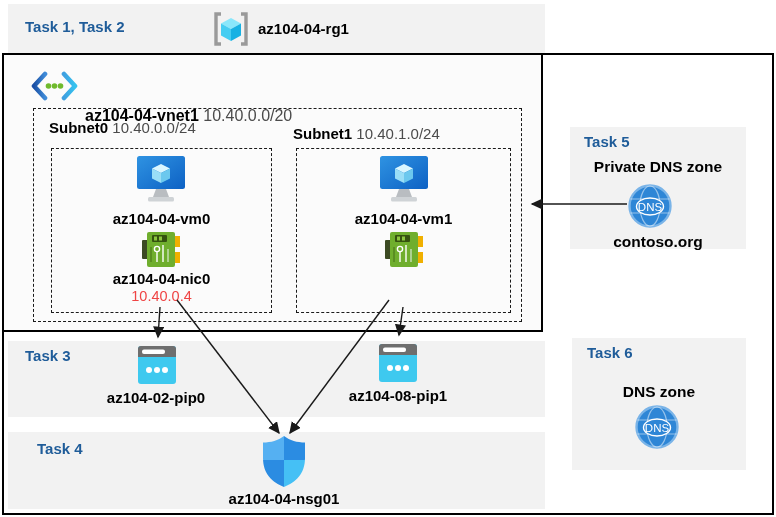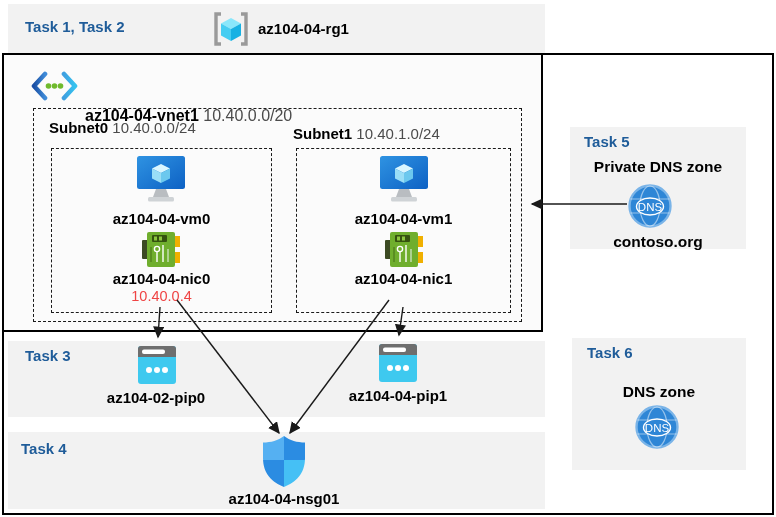--- a/index.html
+++ b/index.html
@@ -128,21 +128,20 @@
     <rect x="5" y="1" width="28" height="35" rx="2" fill="#6fae2d"></rect>
     <rect x="10" y="4" width="15" height="7" rx="1" fill="#35520f"></rect>
     <rect x="12" y="5.5" width="3" height="4" fill="#8cc63f"></rect>
     <rect x="17" y="5.5" width="3" height="4" fill="#8cc63f"></rect>
     <circle cx="15" cy="18" r="2.6" fill="none" stroke="#fff" stroke-width="1.4"></circle>
     <line x1="15" y1="21" x2="15" y2="31" stroke="#fff" stroke-width="1.4"></line>
     <line x1="21" y1="14" x2="21" y2="31" stroke="#fff" stroke-width="1.4"></line>
     <line x1="26" y1="18" x2="26" y2="31" stroke="#d9ead0" stroke-width="1.2"></line>
     <line x1="9" y1="16" x2="9" y2="31" stroke="#55861f" stroke-width="1.6"></line>
   </svg>
-  <div class="abs bold-label center" style="left:296px;top:270px;width:215px;">az104-04-nic1</div>
 
   <div class="abs band" style="left:8px;top:341px;width:537px;height:76px;"></div>
   <span class="abs task-label" style="left:25px;top:347px;">Task 3</span>
 
   <svg class="abs" style="left:138px;top:346px;" width="38" height="42" viewBox="0 0 38 42">
     <rect x="0" y="0" width="38" height="38" rx="3" fill="#3ec9ef"></rect>
     <path d="M0 3 a3 3 0 0 1 3 -3 h32 a3 3 0 0 1 3 3 v8 h-38 z" fill="#6e6e6e"></path>
     <rect x="4" y="3.5" width="23" height="4.5" rx="2" fill="#fff"></rect>
     <circle cx="11" cy="24" r="3" fill="#fff"></circle>
     <circle cx="19" cy="24" r="3" fill="#fff"></circle>
@@ -151,24 +150,24 @@
   <div class="abs bold-label center" style="left:80px;top:389px;width:152px;">az104-02-pip0</div>
 
   <svg class="abs" style="left:379px;top:344px;" width="38" height="42" viewBox="0 0 38 42">
     <rect x="0" y="0" width="38" height="38" rx="3" fill="#3ec9ef"></rect>
     <path d="M0 3 a3 3 0 0 1 3 -3 h32 a3 3 0 0 1 3 3 v8 h-38 z" fill="#6e6e6e"></path>
     <rect x="4" y="3.5" width="23" height="4.5" rx="2" fill="#fff"></rect>
     <circle cx="11" cy="24" r="3" fill="#fff"></circle>
     <circle cx="19" cy="24" r="3" fill="#fff"></circle>
     <circle cx="27" cy="24" r="3" fill="#fff"></circle>
   </svg>
-  <div class="abs bold-label center" style="left:322px;top:387px;width:152px;">az104-04-pip1</div>
+  <div class="abs bold-label center" style="left:322px;top:387px;width:152px;">az104-08-pip1</div>
 
   <div class="abs band" style="left:8px;top:432px;width:537px;height:77px;"></div>
-  <span class="abs task-label" style="left:21px;top:440px;">Task 4</span>
+  <span class="abs task-label" style="left:37px;top:440px;">Task 4</span>
 
   <svg class="abs" style="left:263px;top:436px;" width="42" height="52" viewBox="0 0 42 52">
     <defs>
       <clipPath id="shieldClip">
         <path d="M21 0 C27 4.5 34 6.5 42 6.5 V22 C42 38 32.5 46.5 21 51 C9.5 46.5 0 38 0 22 V6.5 C8 6.5 15 4.5 21 0 Z"></path>
       </clipPath>
     </defs>
     <g clip-path="url(#shieldClip)">
       <rect x="0" y="0" width="21" height="24" fill="#55b0f2"></rect>
       <rect x="21" y="0" width="21" height="24" fill="#2b8ce2"></rect>

